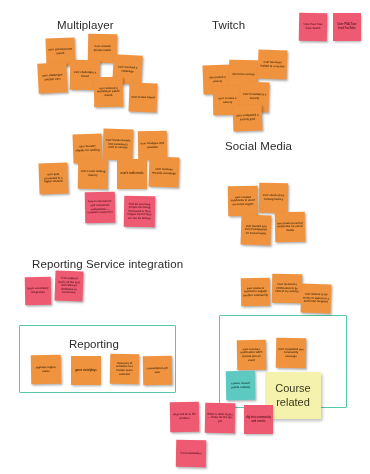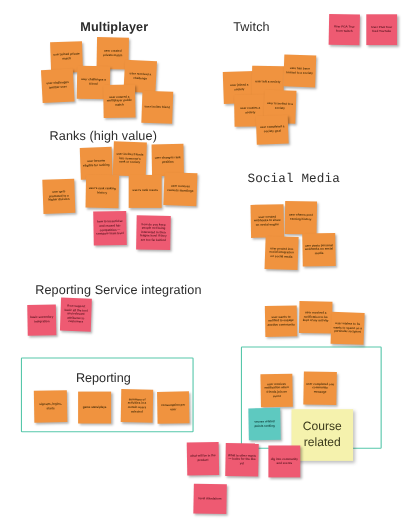--- a/index.html
+++ b/index.html
@@ -57,24 +57,23 @@
     position:absolute;
     font-size:11.5px;
     color:#2b2b2b;
     white-space:nowrap;
   }
 </style>
 </head>
 <body>
 
 <div id="board">
-    <div class="section-title" style="left: 73px; top: 19px; font-weight: bold;">Multiplayer</div>
+    <div class="section-title" style="left: 57px; top: 19px;">Multiplayer</div>
     <div class="section-title" style="left: 212px; top: 19px;">Twitch</div>
-    <div class="section-title" style="left: 45px; top: 118px;">Ranks (high value)</div>
-    <div class="section-title" style="left: 225px; top: 156px; font-family: Liberation Mono, monospace;">Social Media</div>
+    <div class="section-title" style="left: 225px; top: 140px;">Social Media</div>
     <div class="section-title" style="left: 32px; top: 258px;">Reporting Service integration</div>
     <div class="group-box" style="left: 19px; top: 325px; width: 157px; height: 68px;"></div>
     <div class="group-label" style="left: 41px; top: 338px; margin-left: 28px;">Reporting</div>
     <div class="group-box" style="left: 219px; top: 315px; width: 128px; height: 93px;"></div>
     <div class="note orange" style="left: 46px; top: 38px; width: 29px; height: 28px; transform: rotate(-2deg);">user joined private match</div>
     <div class="note orange" style="left: 88px; top: 34px; width: 29px; height: 29px; transform: rotate(1deg);">user created private match</div>
     <div class="note orange" style="left: 113px; top: 55px; width: 29px; height: 29px; transform: rotate(3deg);">user received a challenge</div>
     <div class="note orange" style="left: 38px; top: 63px; width: 29px; height: 30px; transform: rotate(-3deg);">user challenges another user</div>
     <div class="note orange" style="left: 70px; top: 60px; width: 30px; height: 30px; transform: rotate(1deg);">user challenges a friend</div>
     <div class="note orange" style="left: 94px; top: 77px; width: 29px; height: 30px; transform: rotate(-1deg);">user entered a multiplayer public match</div>

